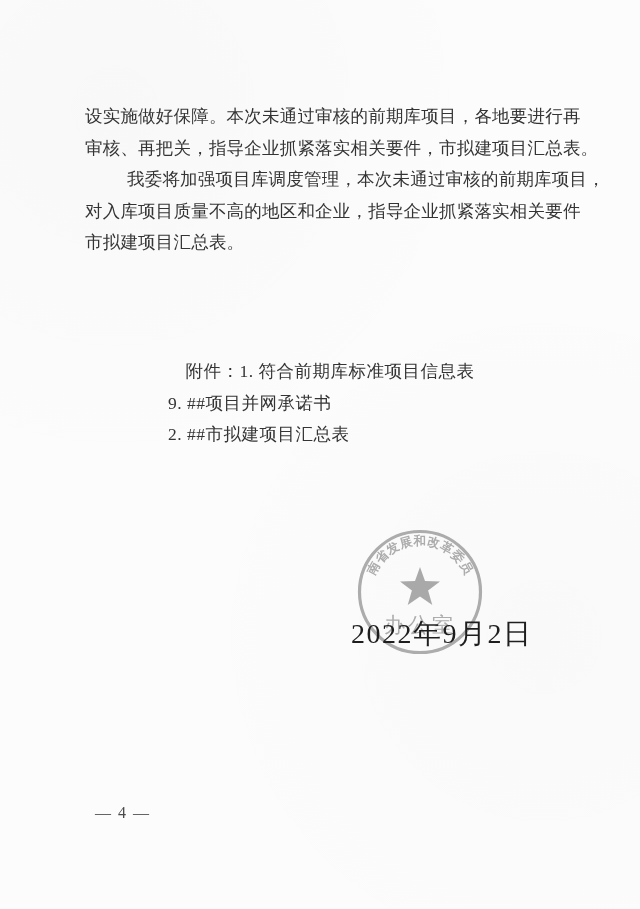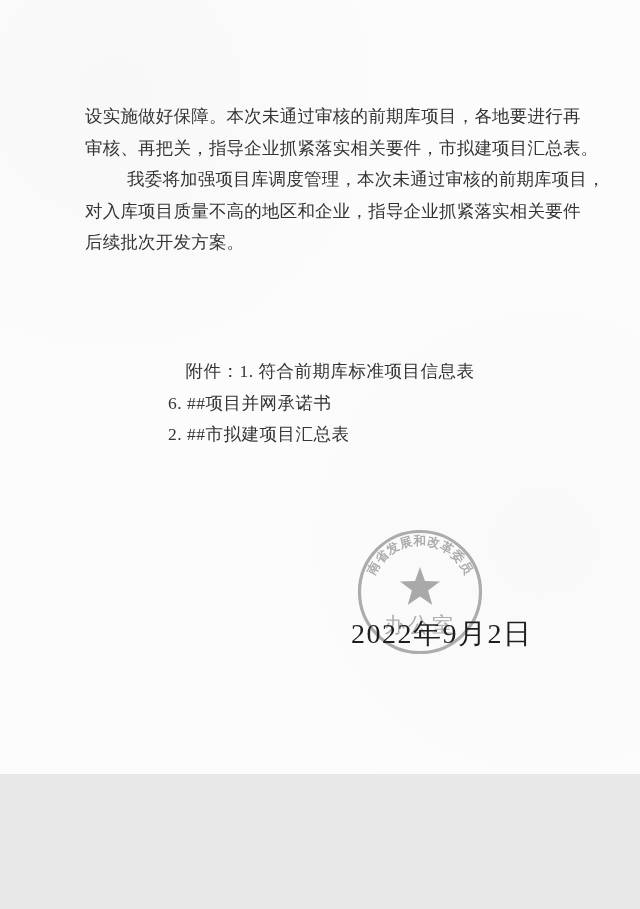--- a/index.html
+++ b/index.html
@@ -3,21 +3,21 @@
 <meta charset="utf-8">
 <style>
   html, body {
     margin: 0;
     padding: 0;
     background: #e8e8e8;
   }
   .page {
     position: relative;
     width: 640px;
-    height: 774px;
+    height: 909px;
     margin: 0 auto;
     background:
       radial-gradient(circle at 18% 12%, rgba(0,0,0,0.015), transparent 40%),
       radial-gradient(circle at 85% 70%, rgba(0,0,0,0.012), transparent 45%),
       #fcfcfc;
     overflow: hidden;
     font-family: "Liberation Serif", "DejaVu Serif", serif;
     color: #343434;
   }
   .body-text {
@@ -90,28 +90,28 @@
 </head>
 <body>
 
 <div class="page">
 
   <div class="body-text">
     <div class="bline">设实施做好保障。本次未通过审核的前期库项目，各地要进行再</div>
     <div class="bline">审核、再把关，指导企业抓紧落实相关要件，市拟建项目汇总表。</div>
     <div class="bline indent">我委将加强项目库调度管理，本次未通过审核的前期库项目，</div>
     <div class="bline">对入库项目质量不高的地区和企业，指导企业抓紧落实相关要件</div>
-    <div class="bline last">后续批次开发方案。</div>
+    <div class="bline last">市拟建项目汇总表。</div>
   </div>
 
   <div class="attachments">
     <div class="att-first">
       <span>附件：</span><span>1. 符合前期库标准项目信息表</span>
     </div>
-    <div class="att-cont">6. ##项目并网承诺书</div>
+    <div class="att-cont">9. ##项目并网承诺书</div>
     <div class="att-cont">2. ##市拟建项目汇总表</div>
   </div>
 
   <svg class="seal" viewBox="0 0 136 136">
     <circle cx="68" cy="68" r="60.5" fill="none" stroke="#9b9b9b" stroke-width="3.2"></circle>
     <path id="sealArc" d="M 21 56 A 49 49 0 0 1 115 56" fill="none"></path>
     <text font-size="12.5" fill="#9b9b9b" letter-spacing="0.5" font-family="Liberation Serif, serif" font-weight="bold">
       <textPath href="#sealArc" startOffset="50%" text-anchor="middle">河南省发展和改革委员会</textPath>
     </text>
     <polygon fill="#989898" points="68,43 73.0,57.1 88.0,57.5 76.1,66.6 80.3,81.0 68,72.5 55.7,81.0 59.9,66.6 48.0,57.5 63.0,57.1"></polygon>

